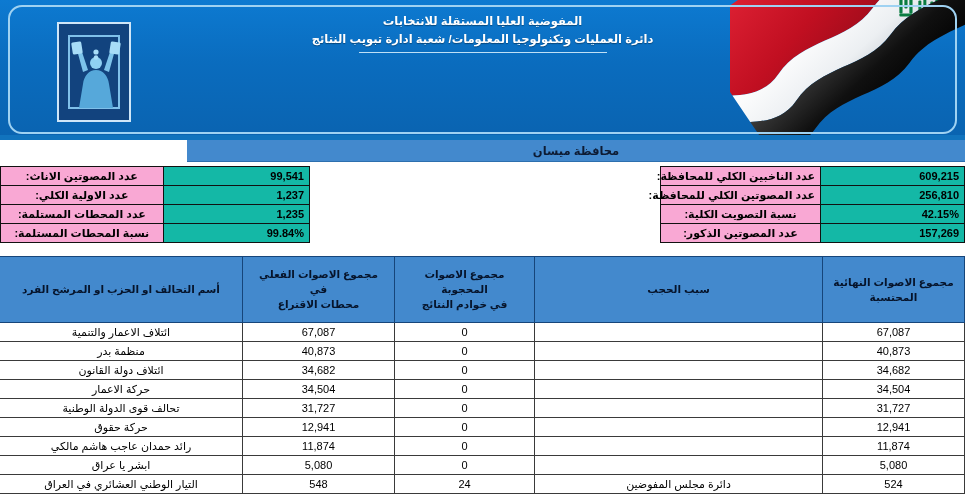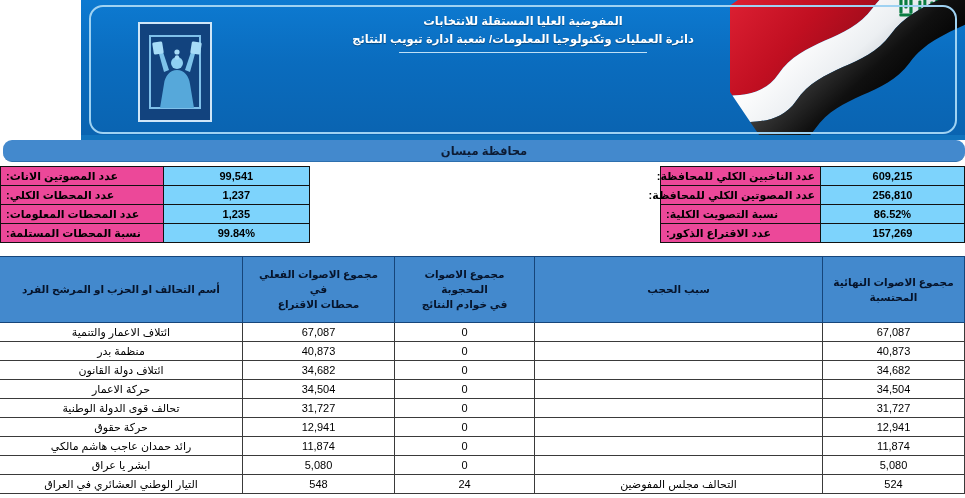--- a/index.html
+++ b/index.html
@@ -12,21 +12,21 @@
     width: 965px;
     height: 498px;
     overflow: hidden;
     font-family: "Liberation Sans", "DejaVu Sans", sans-serif;
     color: #000;
   }
 
   
   .banner {
     position: relative;
-    width: 884px;
+    width: 965px;
     height: 140px;
     background: #0a6fc2;
     background: linear-gradient(180deg, #0d7ad1 0%, #0a6cbe 45%, #0a63b0 100%);
     overflow: hidden;
     box-sizing: border-box;
   }
   .banner-inner-border {
     position: absolute;
     left: 8px;
     right: 8px;
@@ -119,31 +119,30 @@
     font-size: 27px;
     font-weight: bold;
     line-height: 34px;
     text-shadow: 1px 2px 2px rgba(0,0,0,.45);
     z-index: 4;
     white-space: nowrap;
   }
 
   
   .gov-bar {
-    width: 962px;
+    width: 778px;
     height: 22px;
     line-height: 22px;
     background: #4389cd;
     color: #0d1b33;
     font-size: 11.5px;
     font-weight: bold;
     text-align: center;
     border-bottom: 1px solid #2d6fae;
     box-sizing: border-box;
-    border-radius: 9px;
   }
 
   
   .summary-zone {
     position: relative;
     width: 965px;
     height: 89px;
     background: #fff;
   }
   table.summary {
@@ -158,27 +157,27 @@
   table.summary td {
     height: 19px;
     border: 1px solid #111;
     font-size: 11px;
     font-weight: bold;
     padding: 0 5px;
     box-sizing: border-box;
     white-space: nowrap;
   }
   td.s-label {
-    background: #ec4899;
-    text-align: left;
+    background: #f9a8d4;
+    text-align: center;
     width: 160px;
   }
   td.s-value {
-    background: #7dd3fc;
-    text-align: center;
+    background: #14b8a6;
+    text-align: right;
     direction: ltr;
     width: 144px;
     font-weight: normal;
     font-size: 11.5px;
   }
 
   
   .results-zone {
     width: 952px;
     background: #fff;
@@ -308,43 +307,43 @@
     <tbody>
       <tr>
         <td class="s-value">609,215</td>
         <td class="s-label">عدد الناخبين الكلي للمحافظة:</td>
       </tr>
       <tr>
         <td class="s-value">256,810</td>
         <td class="s-label">عدد المصوتين الكلي للمحافظة:</td>
       </tr>
       <tr>
-        <td class="s-value">86.52%</td>
+        <td class="s-value">42.15%</td>
         <td class="s-label">نسبة التصويت الكلية:</td>
       </tr>
       <tr>
         <td class="s-value">157,269</td>
-        <td class="s-label">عدد الاقتراع الذكور:</td>
+        <td class="s-label">عدد المصوتين الذكور:</td>
       </tr>
     </tbody>
   </table>
 
   <table class="summary left">
     <tbody>
       <tr>
         <td class="s-value">99,541</td>
         <td class="s-label">عدد المصوتين الاناث:</td>
       </tr>
       <tr>
         <td class="s-value">1,237</td>
-        <td class="s-label">عدد المحطات الكلي:</td>
+        <td class="s-label">عدد الاولية الكلي:</td>
       </tr>
       <tr>
         <td class="s-value">1,235</td>
-        <td class="s-label">عدد المحطات المعلومات:</td>
+        <td class="s-label">عدد المحطات المستلمة:</td>
       </tr>
       <tr>
         <td class="s-value">99.84%</td>
         <td class="s-label">نسبة المحطات المستلمة:</td>
       </tr>
     </tbody>
   </table>
 </div>
 
 <div class="results-zone">
@@ -430,20 +429,20 @@
         </tr>
         <tr>
           <td class="c-num">5,080</td>
           <td class="c-reason"></td>
           <td class="c-num">0</td>
           <td class="c-num">5,080</td>
           <td class="c-name">ابشر يا عراق</td>
         </tr>
         <tr>
           <td class="c-num">524</td>
-          <td class="c-reason">التحالف مجلس المفوضين</td>
+          <td class="c-reason">دائرة مجلس المفوضين</td>
           <td class="c-num">24</td>
           <td class="c-num">548</td>
           <td class="c-name">التيار الوطني العشائري في العراق</td>
         </tr>
       </tbody>
   </table>
 </div>
 
 </body></html>

